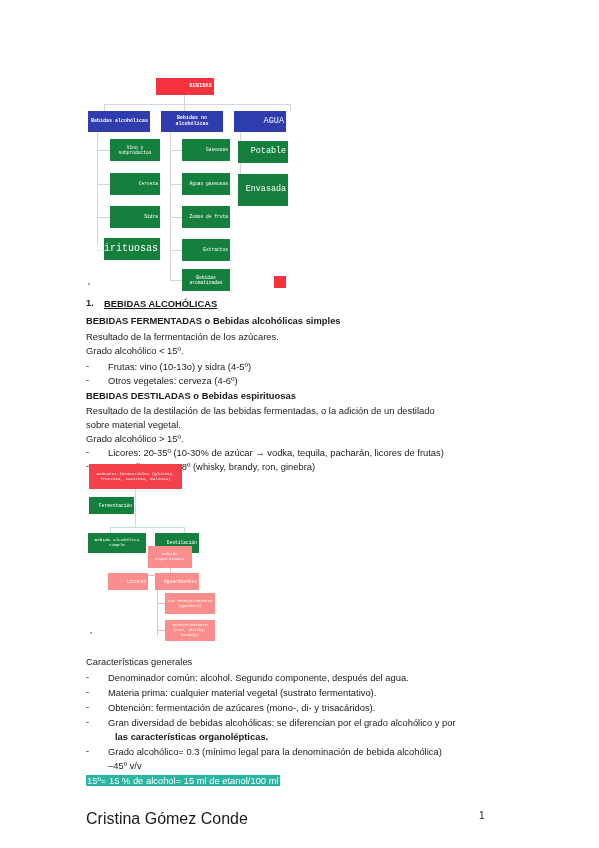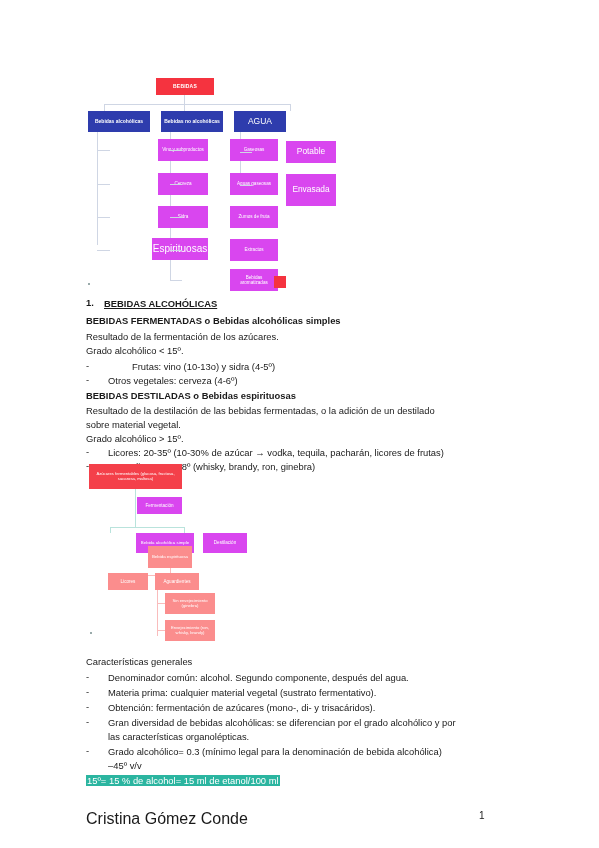--- a/index.html
+++ b/index.html
@@ -19,30 +19,31 @@
     background:#f5b60d;
     display:flex;align-items:center;justify-content:center;
   }
   .title-banner .t{
     font-size:9.3px;color:#ffffff;letter-spacing:.25px;white-space:nowrap;
   }
 
   
   .dbox{
     position:absolute;
-    display:flex;align-items:center;justify-content:center;
+    display:flex;align-items:center;justify-content:flex-end;
     text-align:center;
     color:#ffffff;
     line-height:1.12;
     box-sizing:border-box;
     padding:1px 2px;
+    font-family:Liberation Mono, monospace;
   }
   .c-red{background:#f5333f;}
   .c-blue{background:#2e3cad;}
-  .c-teal{background:#d946ef;margin-left:48px;}
+  .c-teal{background:#15803d;}
   .c-pink{background:#fb8d8d;}
   .c-red2{background:#f4404a;}
 
   .ln{position:absolute;background:#cfd6e4;}
   .ln-p{position:absolute;background:#f9bcbc;}
   .ln-t{position:absolute;background:#b9e3dc;}
 
   
   .txt{position:absolute;font-size:9.4px;line-height:13.6px;color:#1a1a1a;white-space:nowrap;}
   .txt.b{font-weight:bold;}
@@ -141,21 +142,21 @@
 
   <div>
     <div class="num" style="left:86px;top:297px;">1.</div>
     <div class="txt b u" style="left:104px;top:297px;">BEBIDAS ALCOHÓLICAS</div>
 
     <div class="txt b" style="left:86px;top:314px;">BEBIDAS FERMENTADAS o Bebidas alcohólicas simples</div>
     <div class="txt" style="left:86px;top:330px;">Resultado de la fermentación de los azúcares.</div>
     <div class="txt" style="left:86px;top:344px;">Grado alcohólico &lt; 15º.</div>
 
     <div class="dash" style="left:86px;top:360px;">-</div>
-    <div class="txt" style="left:108px;top:360px;margin-left:24px;">Frutas: vino (10-13o) y sidra (4-5º)</div>
+    <div class="txt" style="left:108px;top:360px;">Frutas: vino (10-13o) y sidra (4-5º)</div>
     <div class="dash" style="left:86px;top:374px;">-</div>
     <div class="txt" style="left:108px;top:374px;">Otros vegetales: cerveza (4-6º)</div>
 
     <div class="txt b" style="left:86px;top:389px;">BEBIDAS DESTILADAS o Bebidas espirituosas</div>
     <div class="txt" style="left:86px;top:404px;">Resultado de la destilación de las bebidas fermentadas, o la adición de un destilado</div>
     <div class="txt" style="left:86px;top:418px;">sobre material vegetal.</div>
     <div class="txt" style="left:86px;top:432px;">Grado alcohólico &gt; 15º.</div>
 
     <div class="dash" style="left:86px;top:446px;">-</div>
     <div class="txt" style="left:108px;top:446px;">Licores: 20-35º (10-30% de azúcar → vodka, tequila, pacharán, licores de frutas)</div>
@@ -224,21 +225,21 @@
     <div class="txt" style="left:108px;top:671px;">Denominador común: alcohol. Segundo componente, después del agua.</div>
 
     <div class="dash" style="left:86px;top:686px;">-</div>
     <div class="txt" style="left:108px;top:686px;">Materia prima: cualquier material vegetal (sustrato fermentativo).</div>
 
     <div class="dash" style="left:86px;top:701px;">-</div>
     <div class="txt" style="left:108px;top:701px;">Obtención: fermentación de azúcares (mono-, di- y trisacáridos).</div>
 
     <div class="dash" style="left:86px;top:716px;">-</div>
     <div class="txt" style="left:108px;top:716px;">Gran diversidad de bebidas alcohólicas: se diferencian por el grado alcohólico y por</div>
-    <div class="txt" style="left:108px;top:730px;">las características organolépticas.</div>
+    <div class="txt" style="left:115px;top:730px;font-weight:bold;">las características organolépticas.</div>
 
     <div class="dash" style="left:86px;top:745px;">-</div>
     <div class="txt" style="left:108px;top:745px;">Grado alcohólico= 0.3 (mínimo legal para la denominación de bebida alcohólica)</div>
     <div class="txt" style="left:108px;top:759px;">–45º v/v</div>
 
     <div class="txt" style="left:86px;top:774px;">
       <span class="hl">15º= 15 % de alcohol= 15 ml de etanol/100 ml</span>
     </div>
   </div>
 

